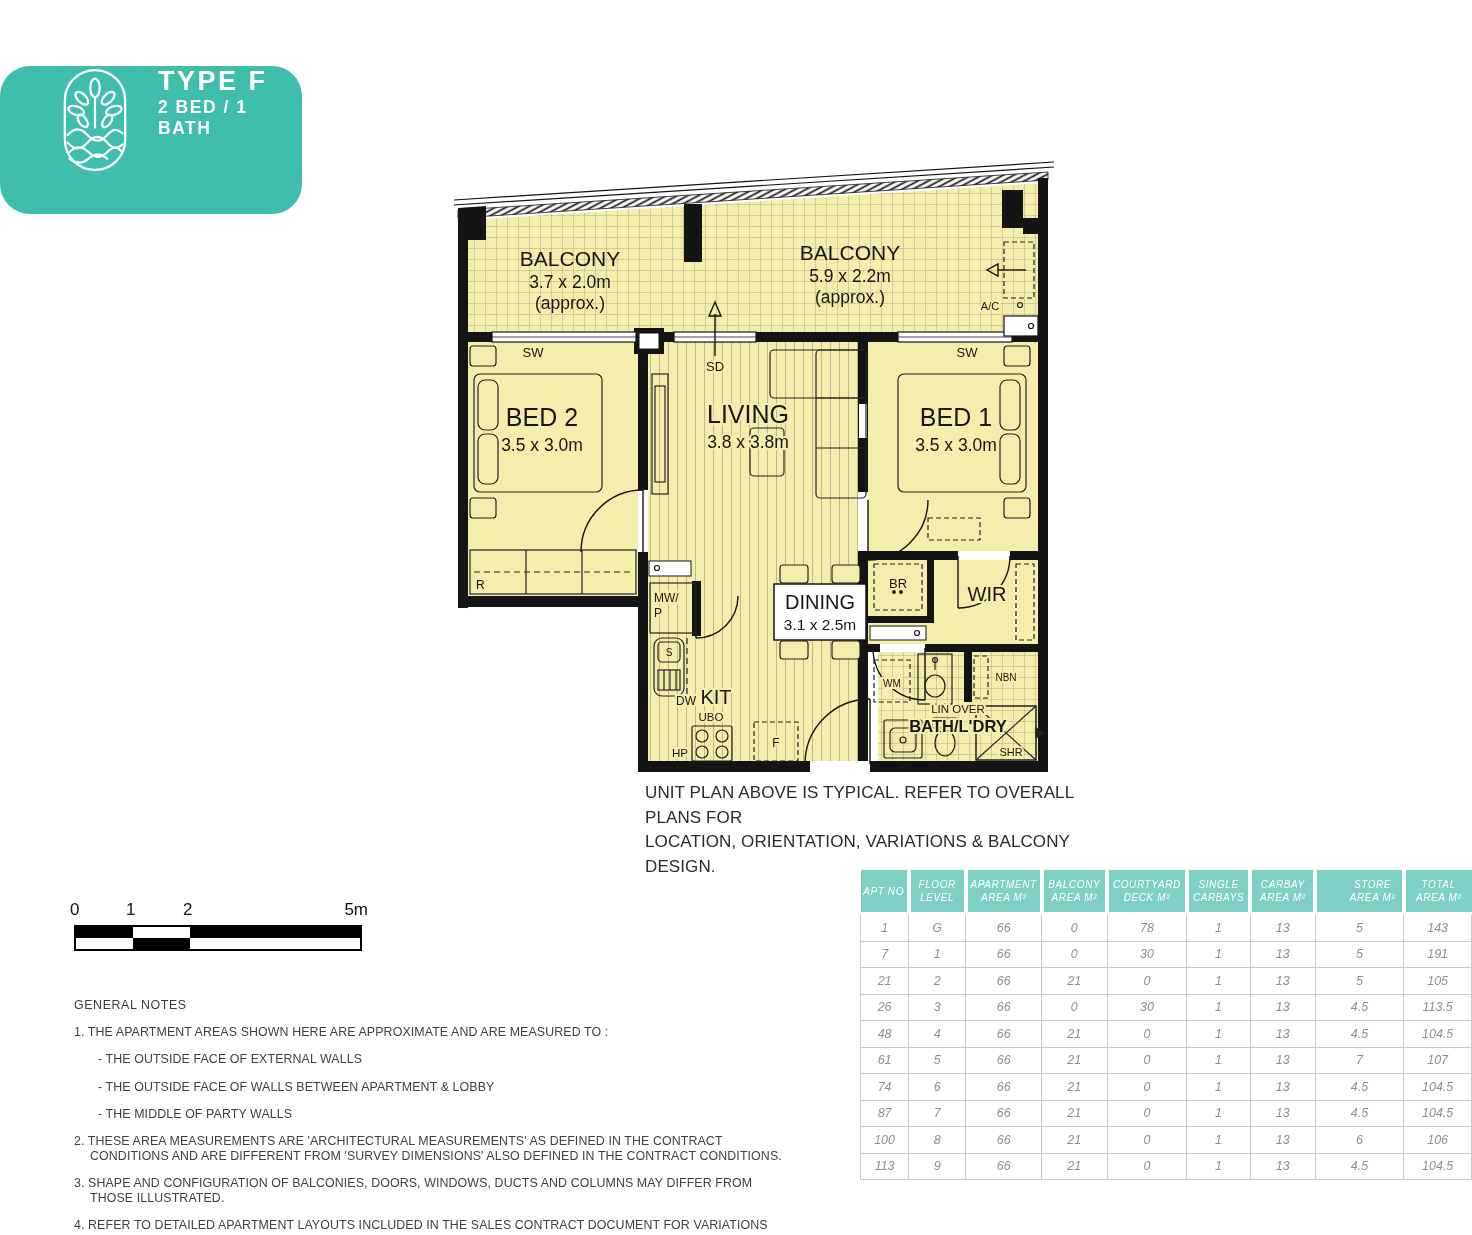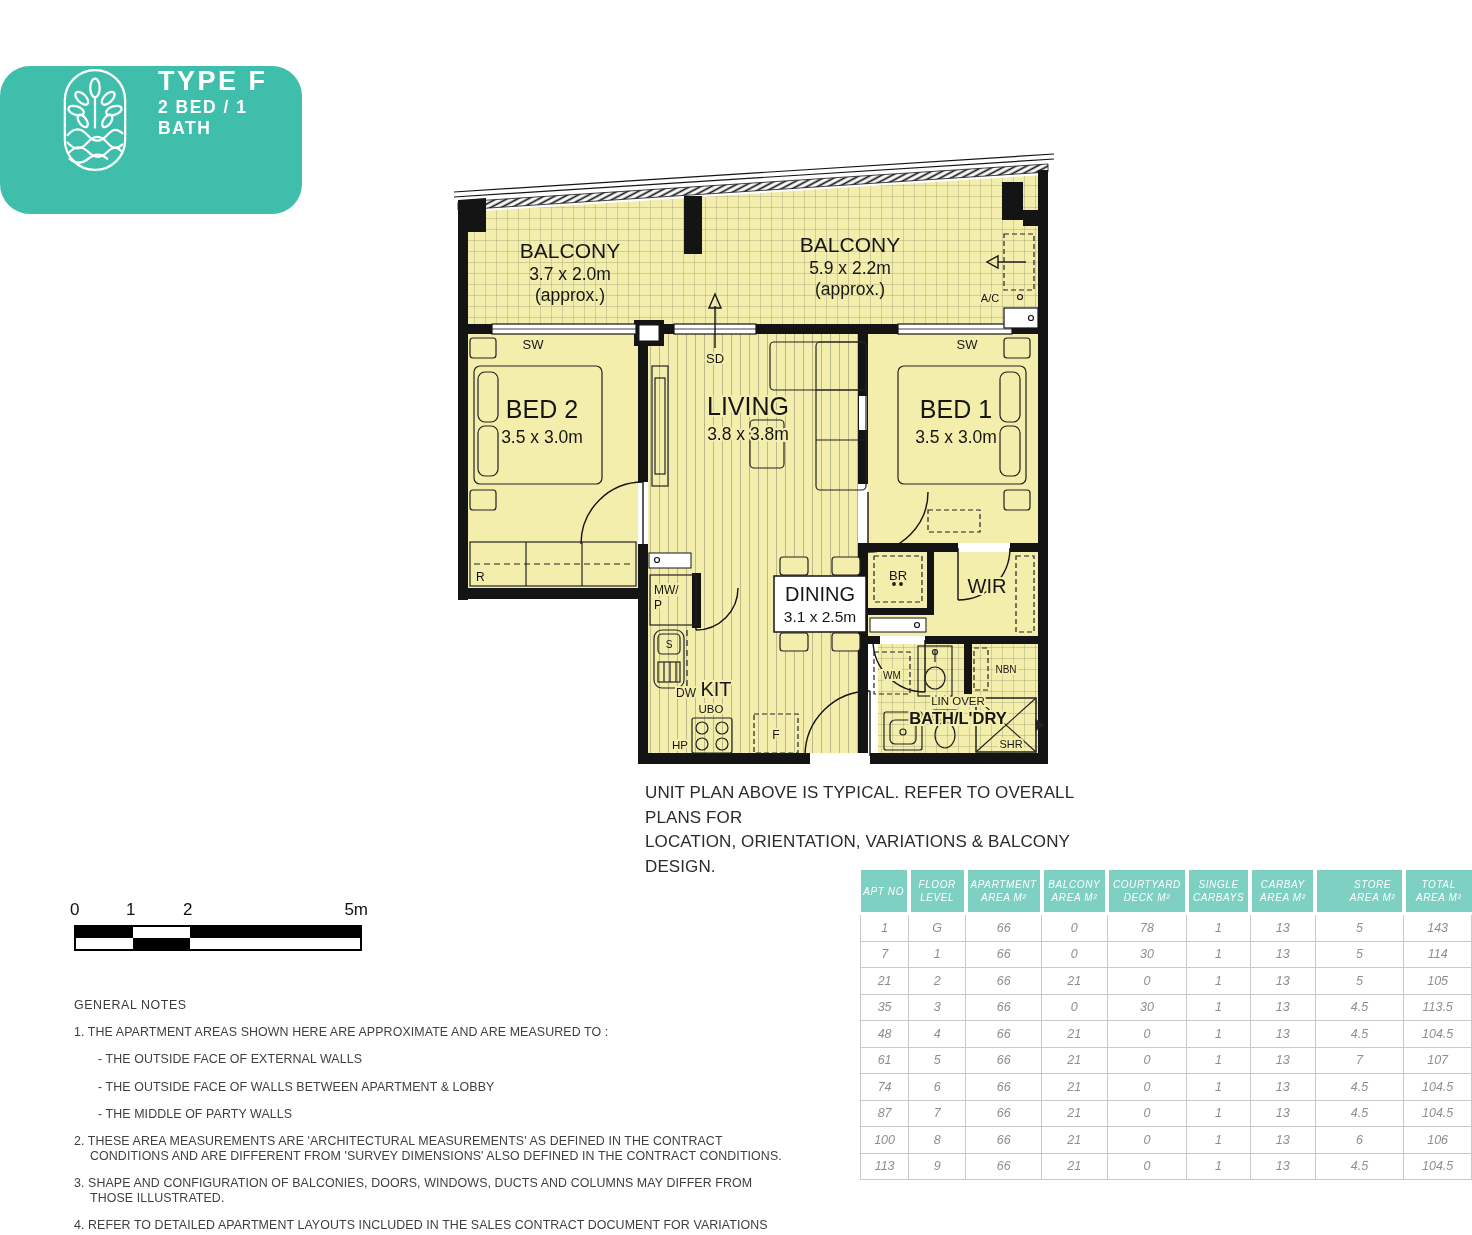--- a/index.html
+++ b/index.html
@@ -10,21 +10,21 @@
   
   .badge{
     position:absolute;left:0;top:66px;width:302px;height:148px;
     background:#3fbfab;border-radius:30px;display:flex;align-items:flex-start;
   }
   .badge .logo{margin-left:62px;flex:0 0 auto;}
   .badge-text{margin-left:30px;color:#fff;}
   .badge-type{font-size:27px;font-weight:bold;letter-spacing:2.5px;}
   .badge-sub{font-size:17.5px;font-weight:bold;letter-spacing:1.5px;margin-top:0;}
   
-  .plan{position:absolute;left:430px;top:152px;width:640px;height:630px;}
+  .plan{position:absolute;left:430px;top:160px;width:640px;height:630px;}
   .plan svg{display:block;}
   text{fill:#161616;}
   .lbl{paint-order:stroke;stroke:#f3eeab;stroke-width:4px;}
   
   .caption{
     position:absolute;left:645px;top:781px;width:440px;
     font-size:17px;line-height:1.45;color:#2b2b2b;letter-spacing:0.1px;
   }
   
   .scalebar{position:absolute;left:74px;top:900px;width:288px;}
@@ -387,35 +387,35 @@
       </tr>
       <tr>
         <td>7</td>
         <td>1</td>
         <td>66</td>
         <td>0</td>
         <td>30</td>
         <td>1</td>
         <td>13</td>
         <td>5</td>
-        <td>114</td>
+        <td>191</td>
       </tr>
       <tr>
         <td>21</td>
         <td>2</td>
         <td>66</td>
         <td>21</td>
         <td>0</td>
         <td>1</td>
         <td>13</td>
         <td>5</td>
         <td>105</td>
       </tr>
       <tr>
-        <td>35</td>
+        <td>26</td>
         <td>3</td>
         <td>66</td>
         <td>0</td>
         <td>30</td>
         <td>1</td>
         <td>13</td>
         <td>4.5</td>
         <td>113.5</td>
       </tr>
       <tr>

